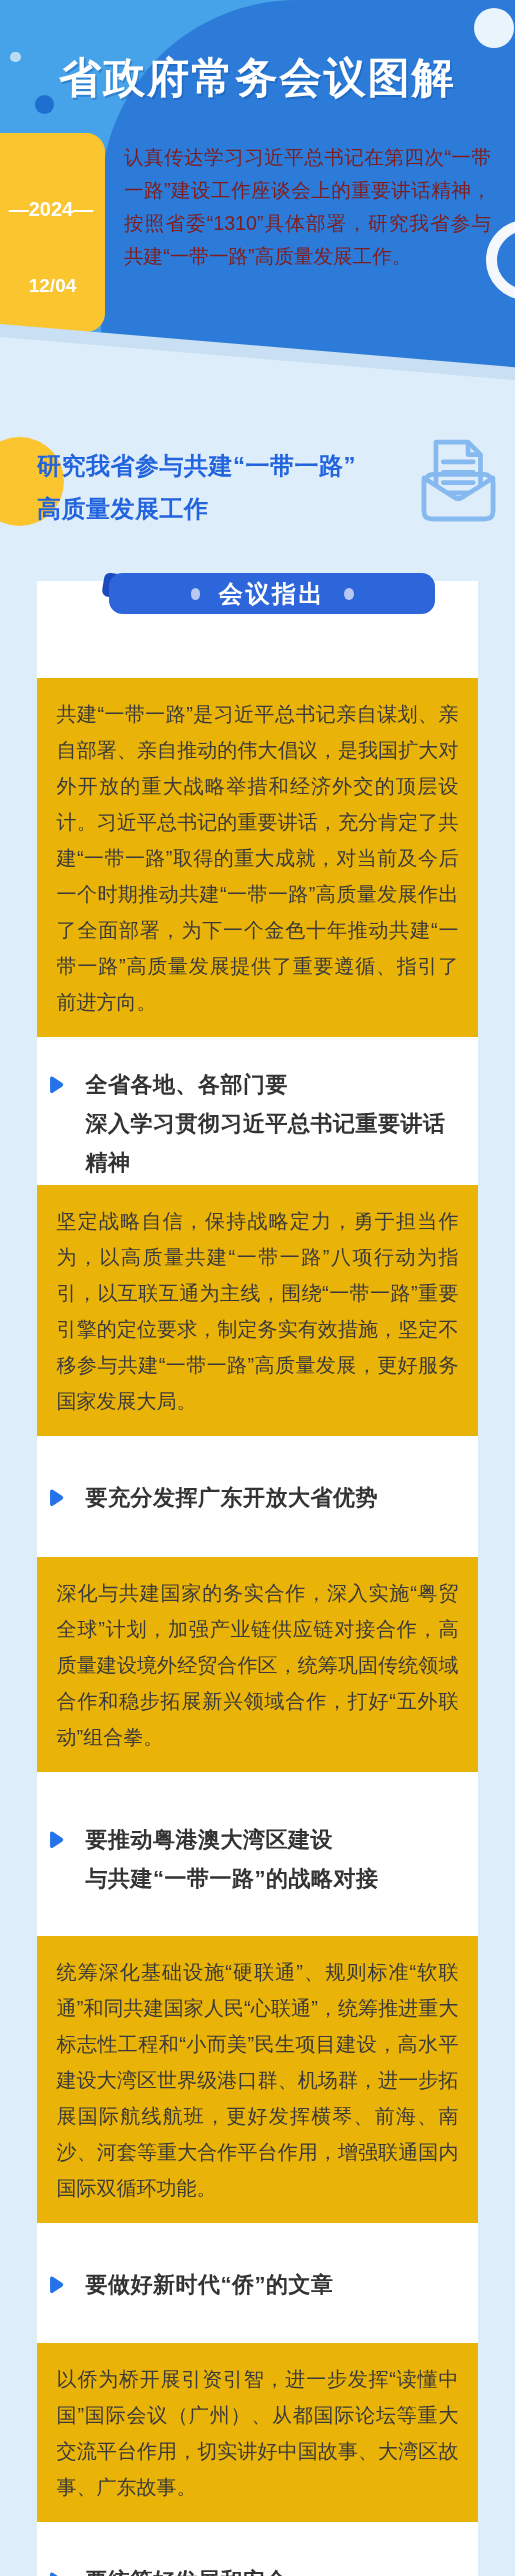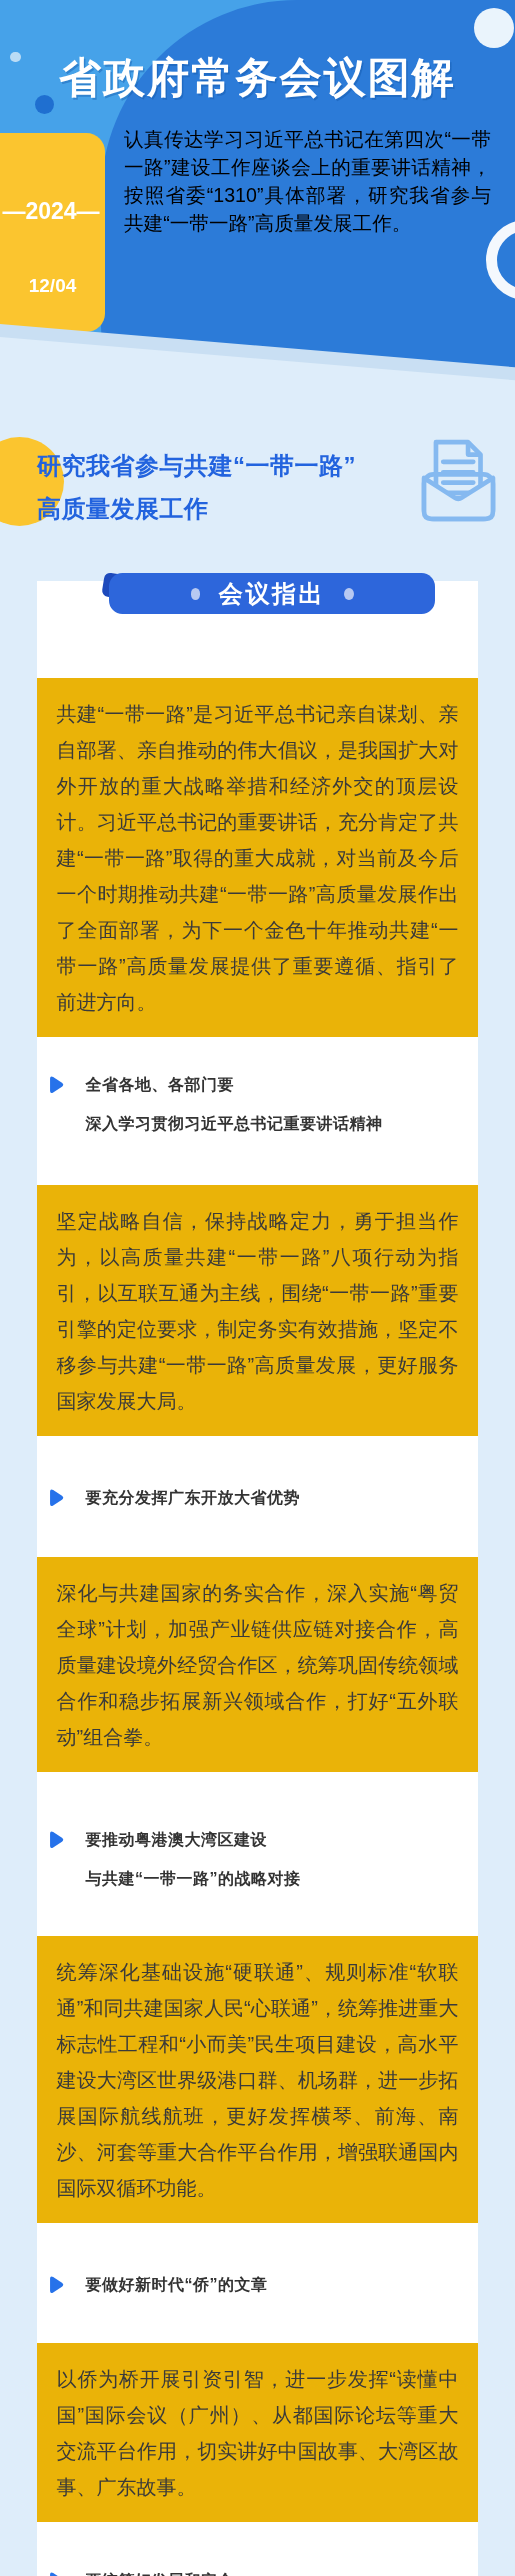--- a/index.html
+++ b/index.html
@@ -10,43 +10,43 @@
   .hdr{position:absolute;top:0;left:0;width:515px;height:422px;background:#46A2E9;z-index:2;overflow:hidden;}
   .hdr-dark{position:absolute;top:0;left:101px;width:414px;height:384px;background:#2C7BD8;border-radius:196px 0 0 57px;}
   .dot-light{position:absolute;top:52px;left:10.3px;width:10.3px;height:10.3px;border-radius:50%;background:#BBDCF5;}
   .dot-dark{position:absolute;top:95px;left:35px;width:19px;height:19px;border-radius:50%;background:#1F6FD0;}
   .circle-white{position:absolute;top:8.2px;left:474px;width:40px;height:40px;border-radius:50%;background:#EAF4FC;}
   .ring{position:absolute;top:220px;left:486px;width:80px;height:80px;border:11.3px solid rgba(255,255,255,0.95);border-radius:50%;box-sizing:border-box;}
   .band-cut{position:absolute;top:324px;left:0;width:577px;height:14px;background:#C9DFF3;transform:skewY(4.8deg);transform-origin:left top;}
   .pale-cut{position:absolute;top:337px;left:0;width:577px;height:103px;background:#DEEDFA;transform:skewY(4.8deg);transform-origin:left top;}
   .hdr-title{position:absolute;top:50px;left:0;width:515px;text-align:center;font-size:42px;font-weight:bold;color:#FFFFFF;letter-spacing:2.1px;text-shadow:1.5px 2.1px 0 rgba(16,86,168,0.4);white-space:nowrap;}
   .hdr-yellow{position:absolute;top:133px;left:0;width:105px;height:199px;background:#FBC52F;border-radius:0 18.5px 18.5px 0;}
-  .date1{position:absolute;top:198px;left:0;width:102px;text-align:center;font-size:23px;font-weight:bold;color:#FFFFFF;white-space:nowrap;}
+  .date1{position:absolute;top:198px;left:0;width:102px;text-align:center;font-size:20px;font-weight:bold;color:#FFFFFF;white-space:nowrap;}
   .date2{position:absolute;top:243px;left:0;width:105px;text-align:center;font-size:19px;font-weight:bold;color:#FFFFFF;margin-top:32px;}
-  .hdr-intro{position:absolute;top:125px;left:124px;width:367px;font-size:19.6px;line-height:28px;color:#000000;text-align:justify;text-align-last:left;}
+  .hdr-intro{position:absolute;top:141px;left:124px;width:367px;font-size:19.6px;line-height:33px;color:#7f1d1d;text-align:justify;text-align-last:left;}
 
   
   .sec-circle{position:absolute;top:437px;left:-25px;width:89px;height:89px;border-radius:50%;background:#FBC52F;z-index:1;}
   .sec-title{position:absolute;top:444px;left:37px;font-size:24px;font-weight:800;color:#2263DE;line-height:43px;z-index:3;letter-spacing:0.5px;}
   .sec-icon{position:absolute;top:437px;left:418px;z-index:3;}
 
   
   .fold{position:absolute;width:27px;height:24px;background:#1D4ABC;border-radius:6.2px;z-index:5;}
   .fold-l{top:574px;left:103px;transform:rotate(9deg);}
   .fold-r{top:574px;left:385px;transform:rotate(-9deg);}
   .ribbon{position:absolute;top:573px;left:109px;width:326px;height:41px;background:#2D66DB;border-radius:13.4px;display:flex;align-items:center;justify-content:center;gap:18.5px;z-index:6;}
   .ribbon-dot{width:9.8px;height:12px;border-radius:50%;background:#B7C9F2;}
   .ribbon-text{font-size:24px;font-weight:bold;color:#FFFFFF;letter-spacing:2.6px;white-space:nowrap;}
 
   
   .card{position:absolute;top:581px;left:37px;width:441px;height:2263px;background:#FFFFFF;z-index:3;}
   .gray{position:absolute;left:0;width:441px;background:#eab308;padding:17.5px 19.6px;box-sizing:border-box;font-size:20px;line-height:36px;color:#3A3A3A;text-align:justify;text-align-last:left;}
   .hding{position:absolute;left:11.3px;right:15.5px;display:flex;align-items:flex-start;}
   .marker{flex:0 0 15.5px;margin-top:9.8px;}
-  .h-text{margin-left:21.6px;font-size:16px;font-weight:bold;color:#333333;line-height:39px;letter-spacing:0.5px;}
+  .h-text{margin-left:21.6px;font-size:22px;font-weight:bold;color:#333333;line-height:39px;letter-spacing:0.5px;}
   .h-line:empty{display:none;}
 </style>
 </head>
 <body>
 
 <div class="page">
 
   <div class="hdr">
     <span class="dot-light"></span>
     <span class="dot-dark"></span>

